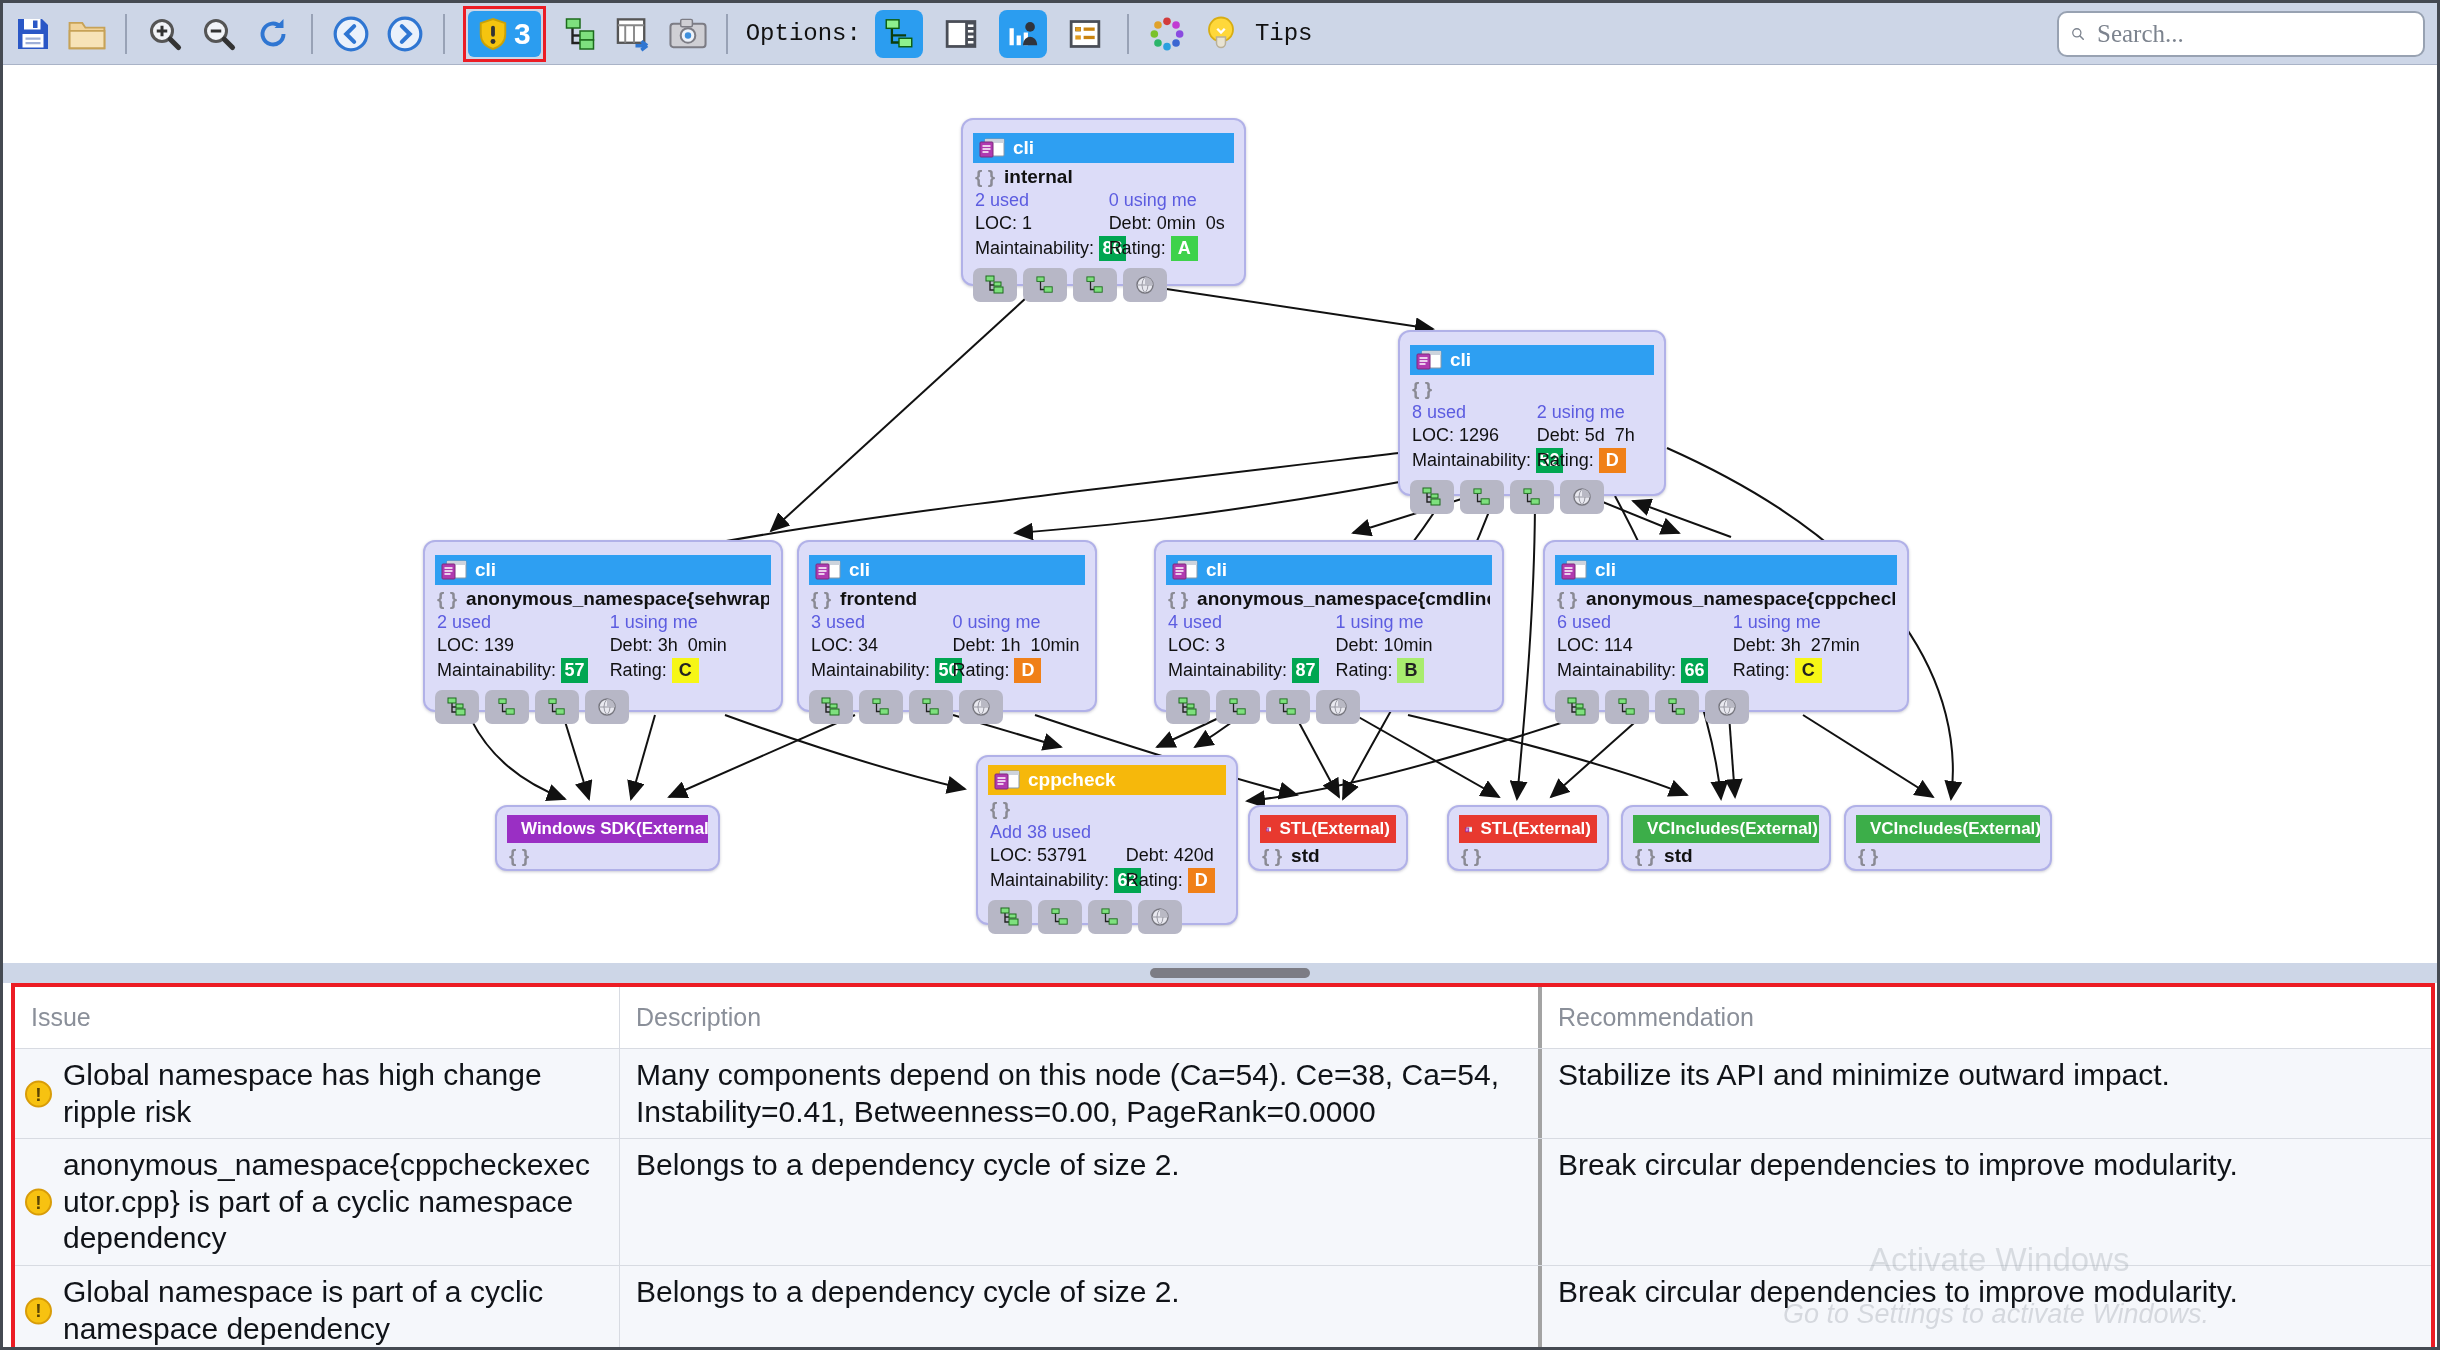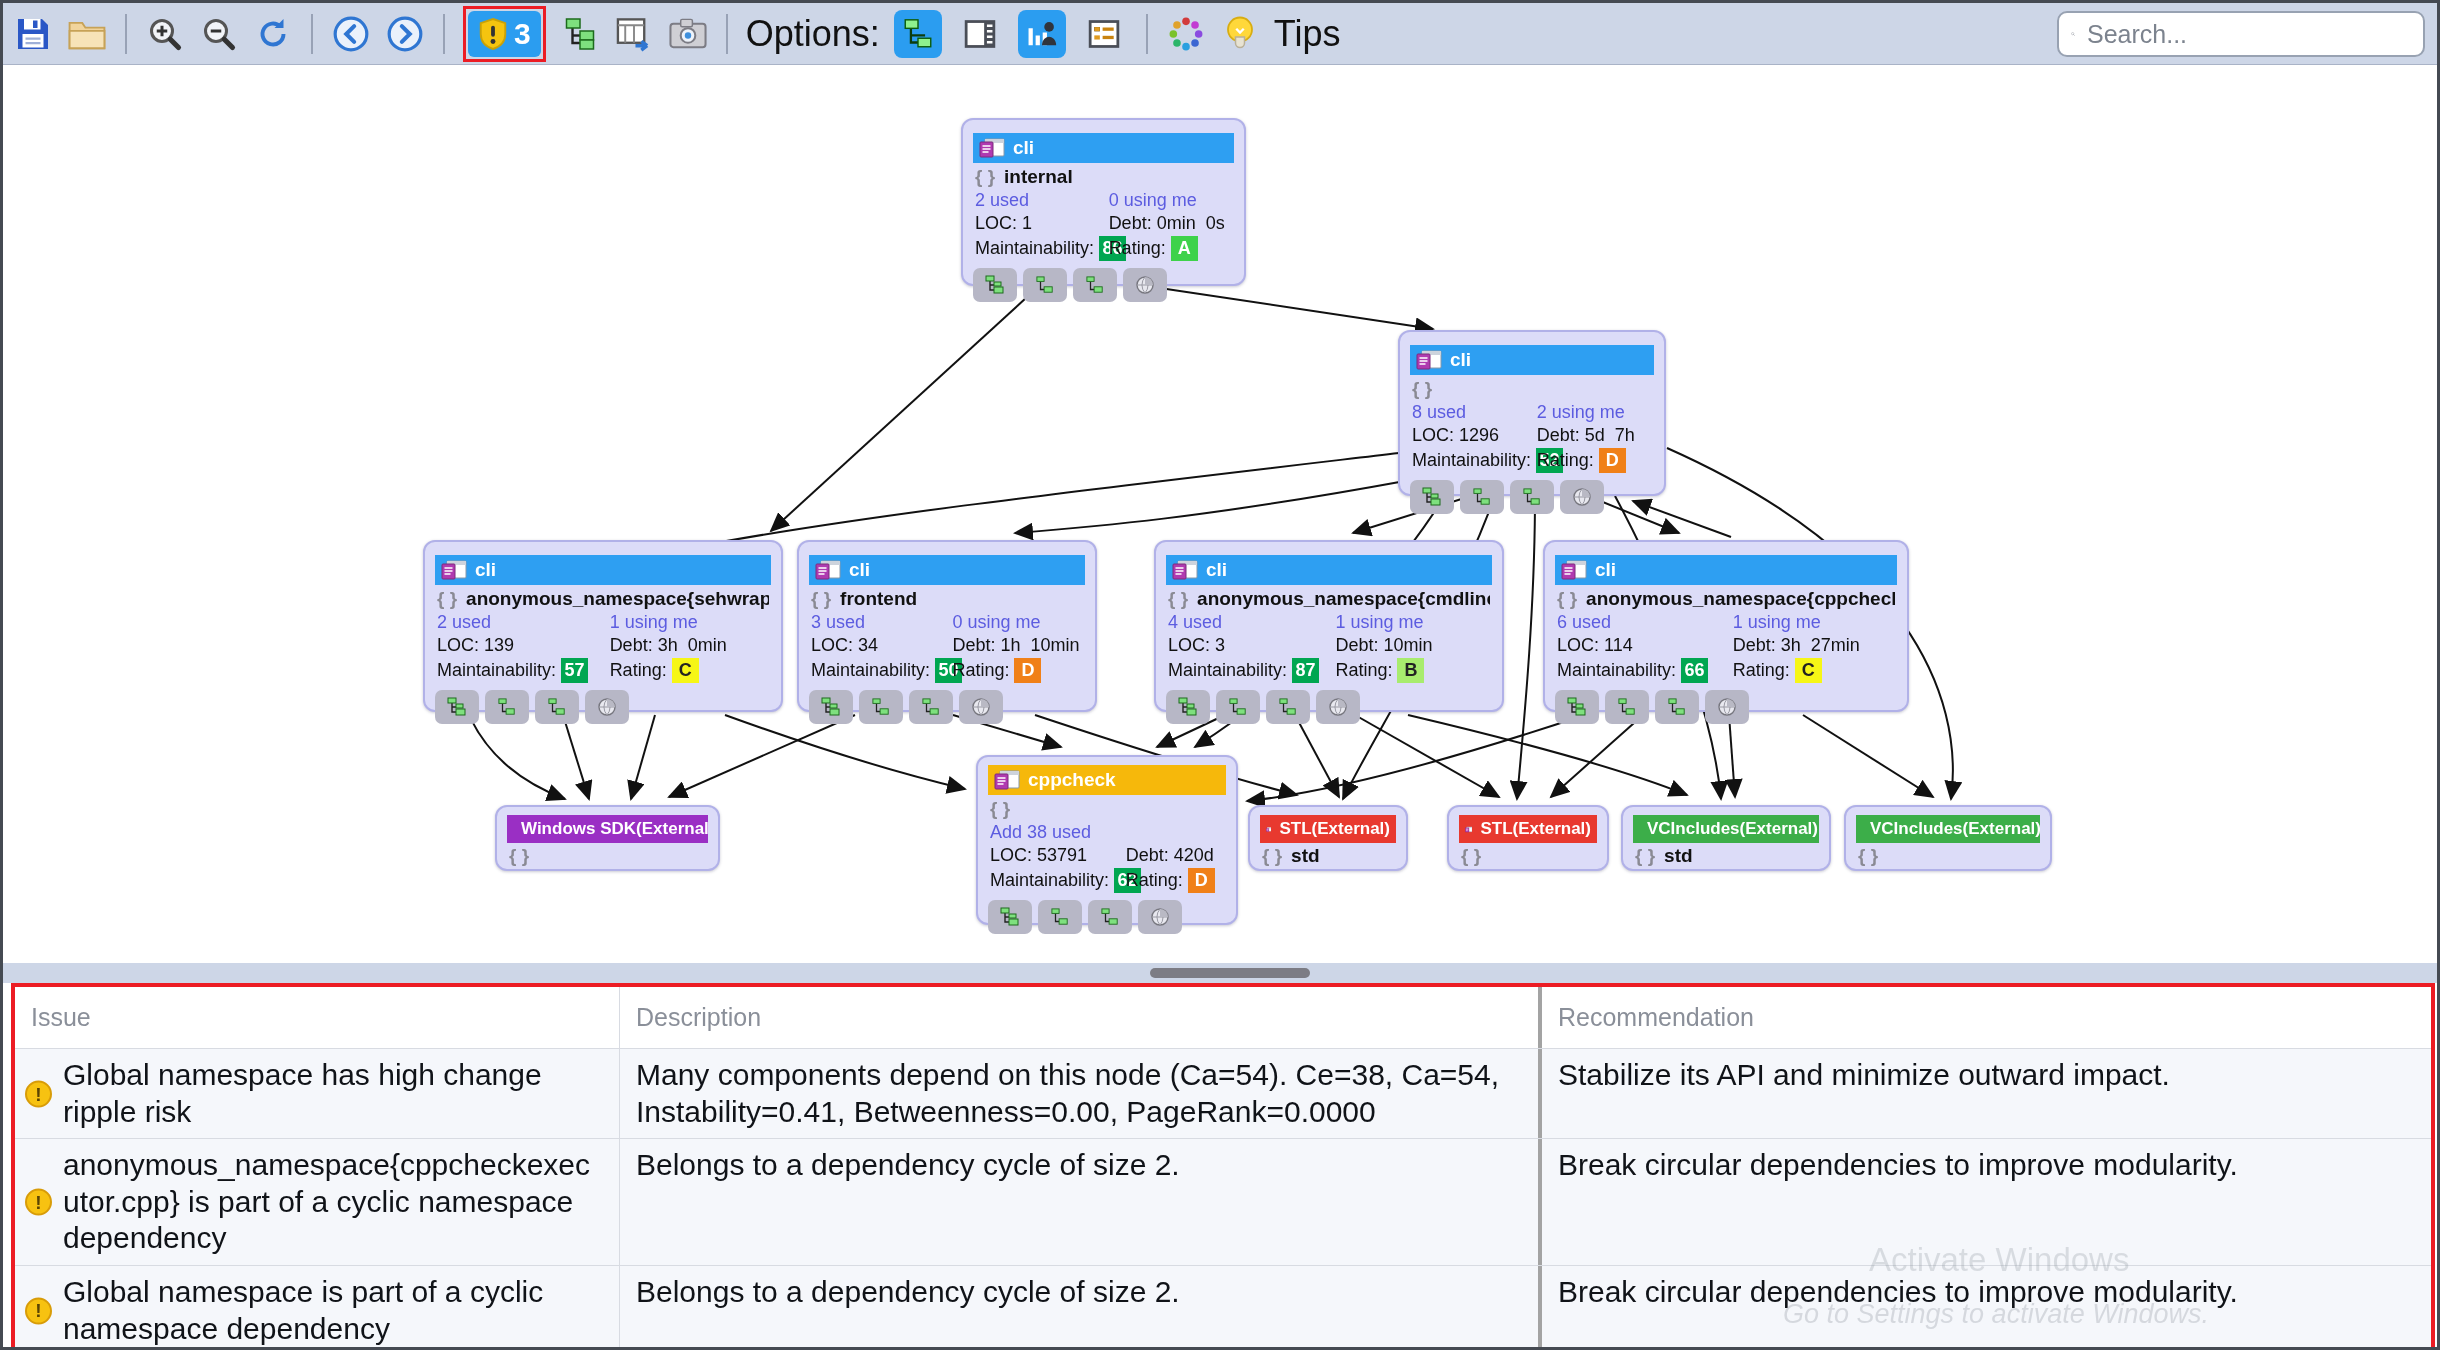--- a/index.html
+++ b/index.html
@@ -8,27 +8,27 @@
        border:3px solid #454a52;font-family:"Liberation Sans","DejaVu Sans",sans-serif;color:#111;}
 
   
   .toolbar{position:absolute;left:0;top:0;width:100%;height:62px;background:#cdd6e7;
            border-bottom:1px solid #a9b3c7;display:flex;align-items:center;padding:0 10px;gap:14px;z-index:6;}
   .tsep{width:2px;height:40px;background:#98a2b6;margin:0 4px;flex:none;}
   .ticon{width:40px;height:40px;display:flex;align-items:center;justify-content:center;flex:none;}
   .warnwrap{border:3px solid #ec1c24;padding:2px;flex:none;}
   .warnbtn{background:#2b9df0;border-radius:6px;height:46px;display:flex;align-items:center;gap:6px;padding:0 10px;}
   .warncount{color:#fff;font-size:30px;font-weight:bold;}
-  .tlabel{font-size:36px;color:#111;flex:none;}
+  .tlabel{font-size:24px;color:#111;flex:none;font-family:Liberation Mono, monospace;}
   .tog{width:48px;height:48px;border-radius:8px;display:flex;align-items:center;justify-content:center;flex:none;}
   .tog.active{background:#2b9df0;}
   .search{position:absolute;right:12px;top:8px;width:368px;height:46px;background:#fff;
           border:2px solid #98a2b2;border-radius:10px;display:flex;align-items:center;padding:0 12px;gap:10px;}
   .search input{border:none;outline:none;background:transparent;flex:1;font-size:25px;color:#333;
-                font-family:Liberation Sans, sans-serif;}
+                font-family:Liberation Serif, serif;}
   .search input::placeholder{color:#7c838e;}
 
   
   .edges{position:absolute;left:0;top:0;z-index:1;}
   .node{position:absolute;background:#dcdcf8;border:2px solid #b1b1e8;border-radius:12px;
         box-shadow:0 1px 3px rgba(40,40,80,.25);z-index:2;font-size:18px;}
   .nhdr{margin:8px 10px 2px;height:30px;display:flex;align-items:center;gap:8px;padding:0 6px;
         color:#fff;font-weight:bold;font-size:19px;white-space:nowrap;overflow:hidden;}
   .hdr-blue{background:#2e9ff2;margin-top:13px;} .hdr-amber{background:#f6b80b;} .hdr-purple{background:#9a2fc4;}
   .hdr-red{background:#e8392f;text-align:right;} .hdr-green{background:#3cae49;}

